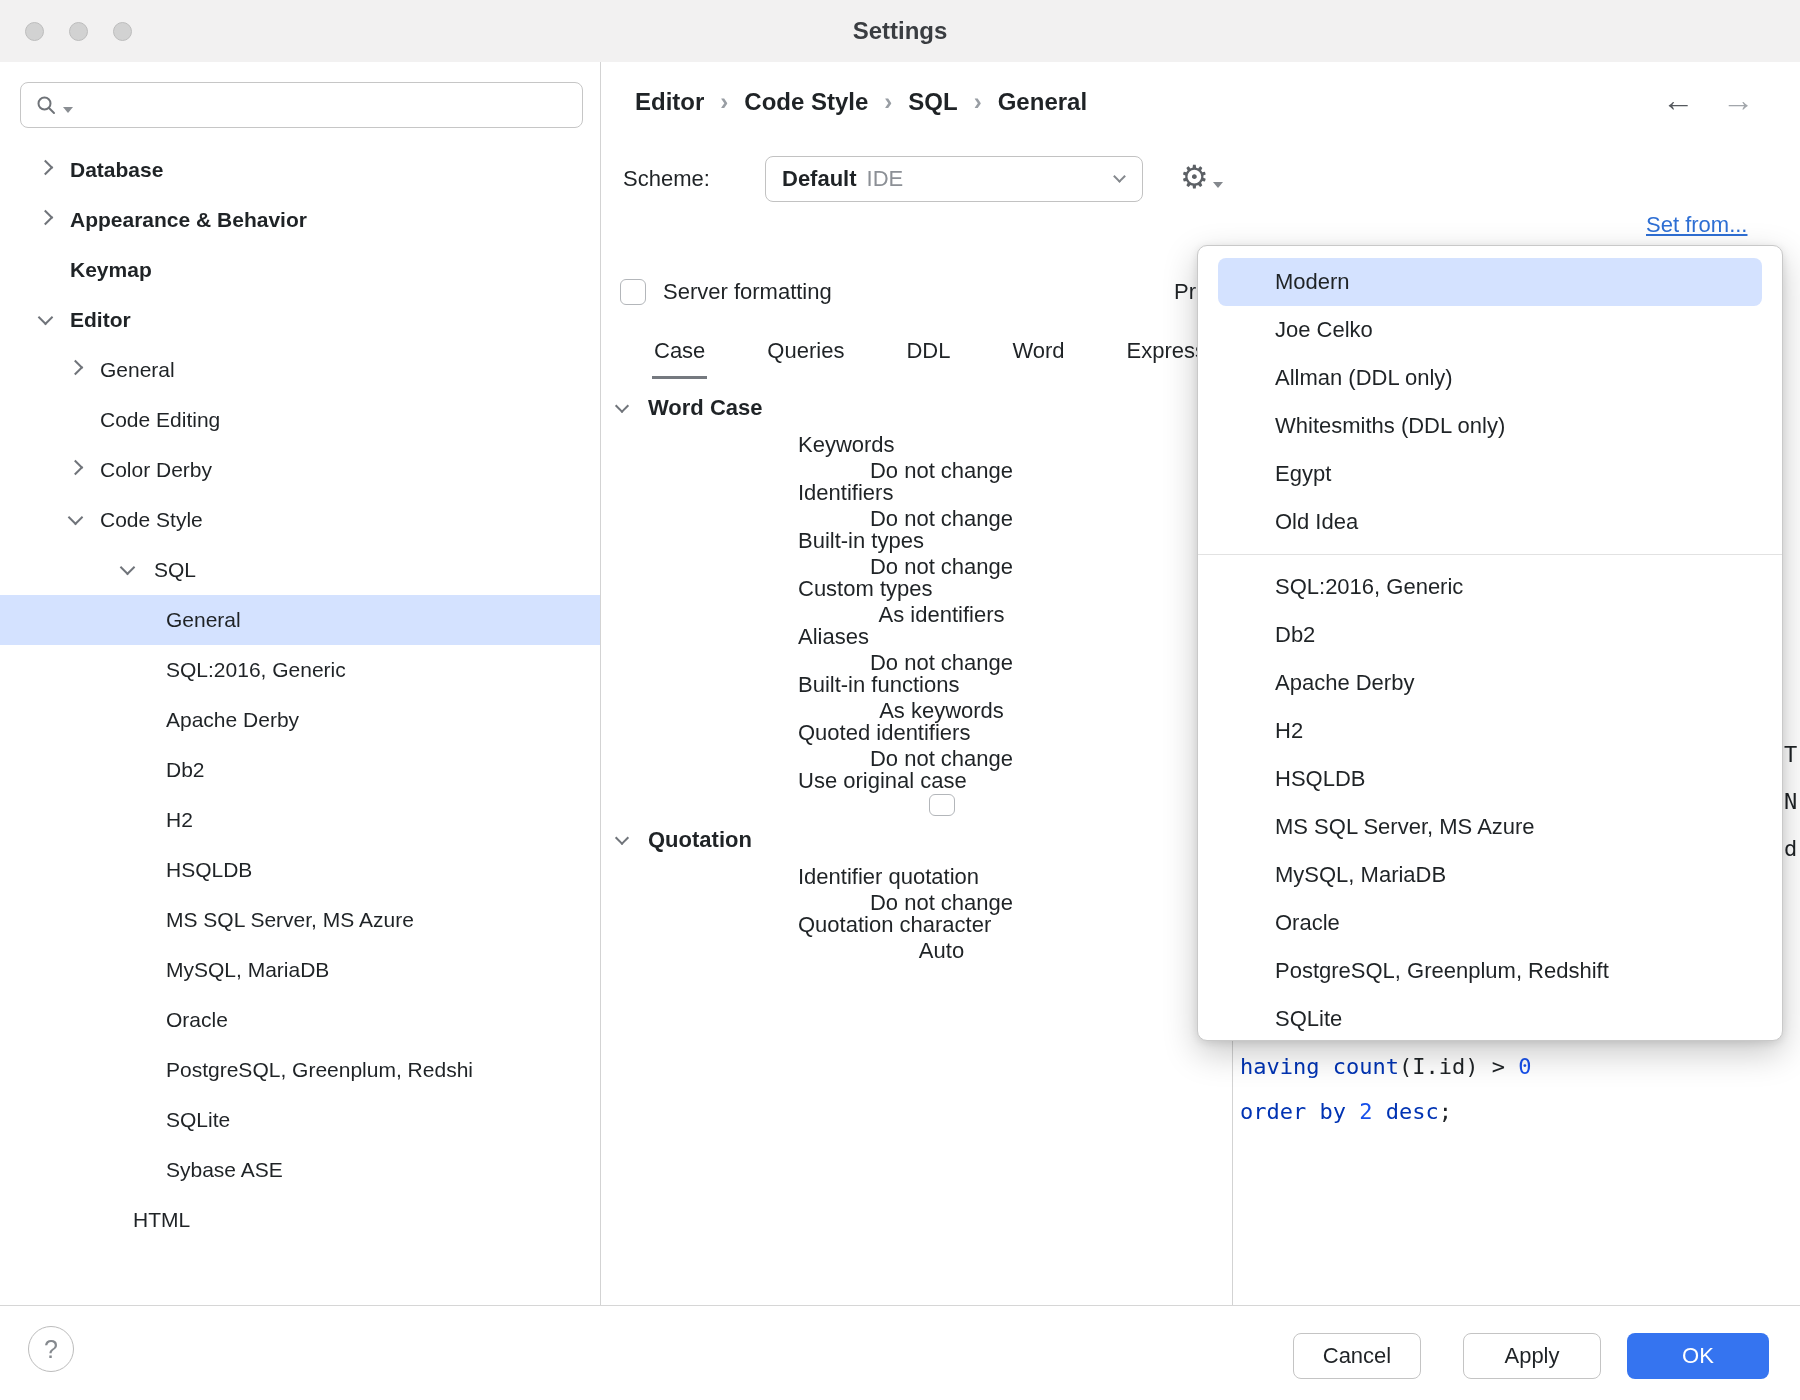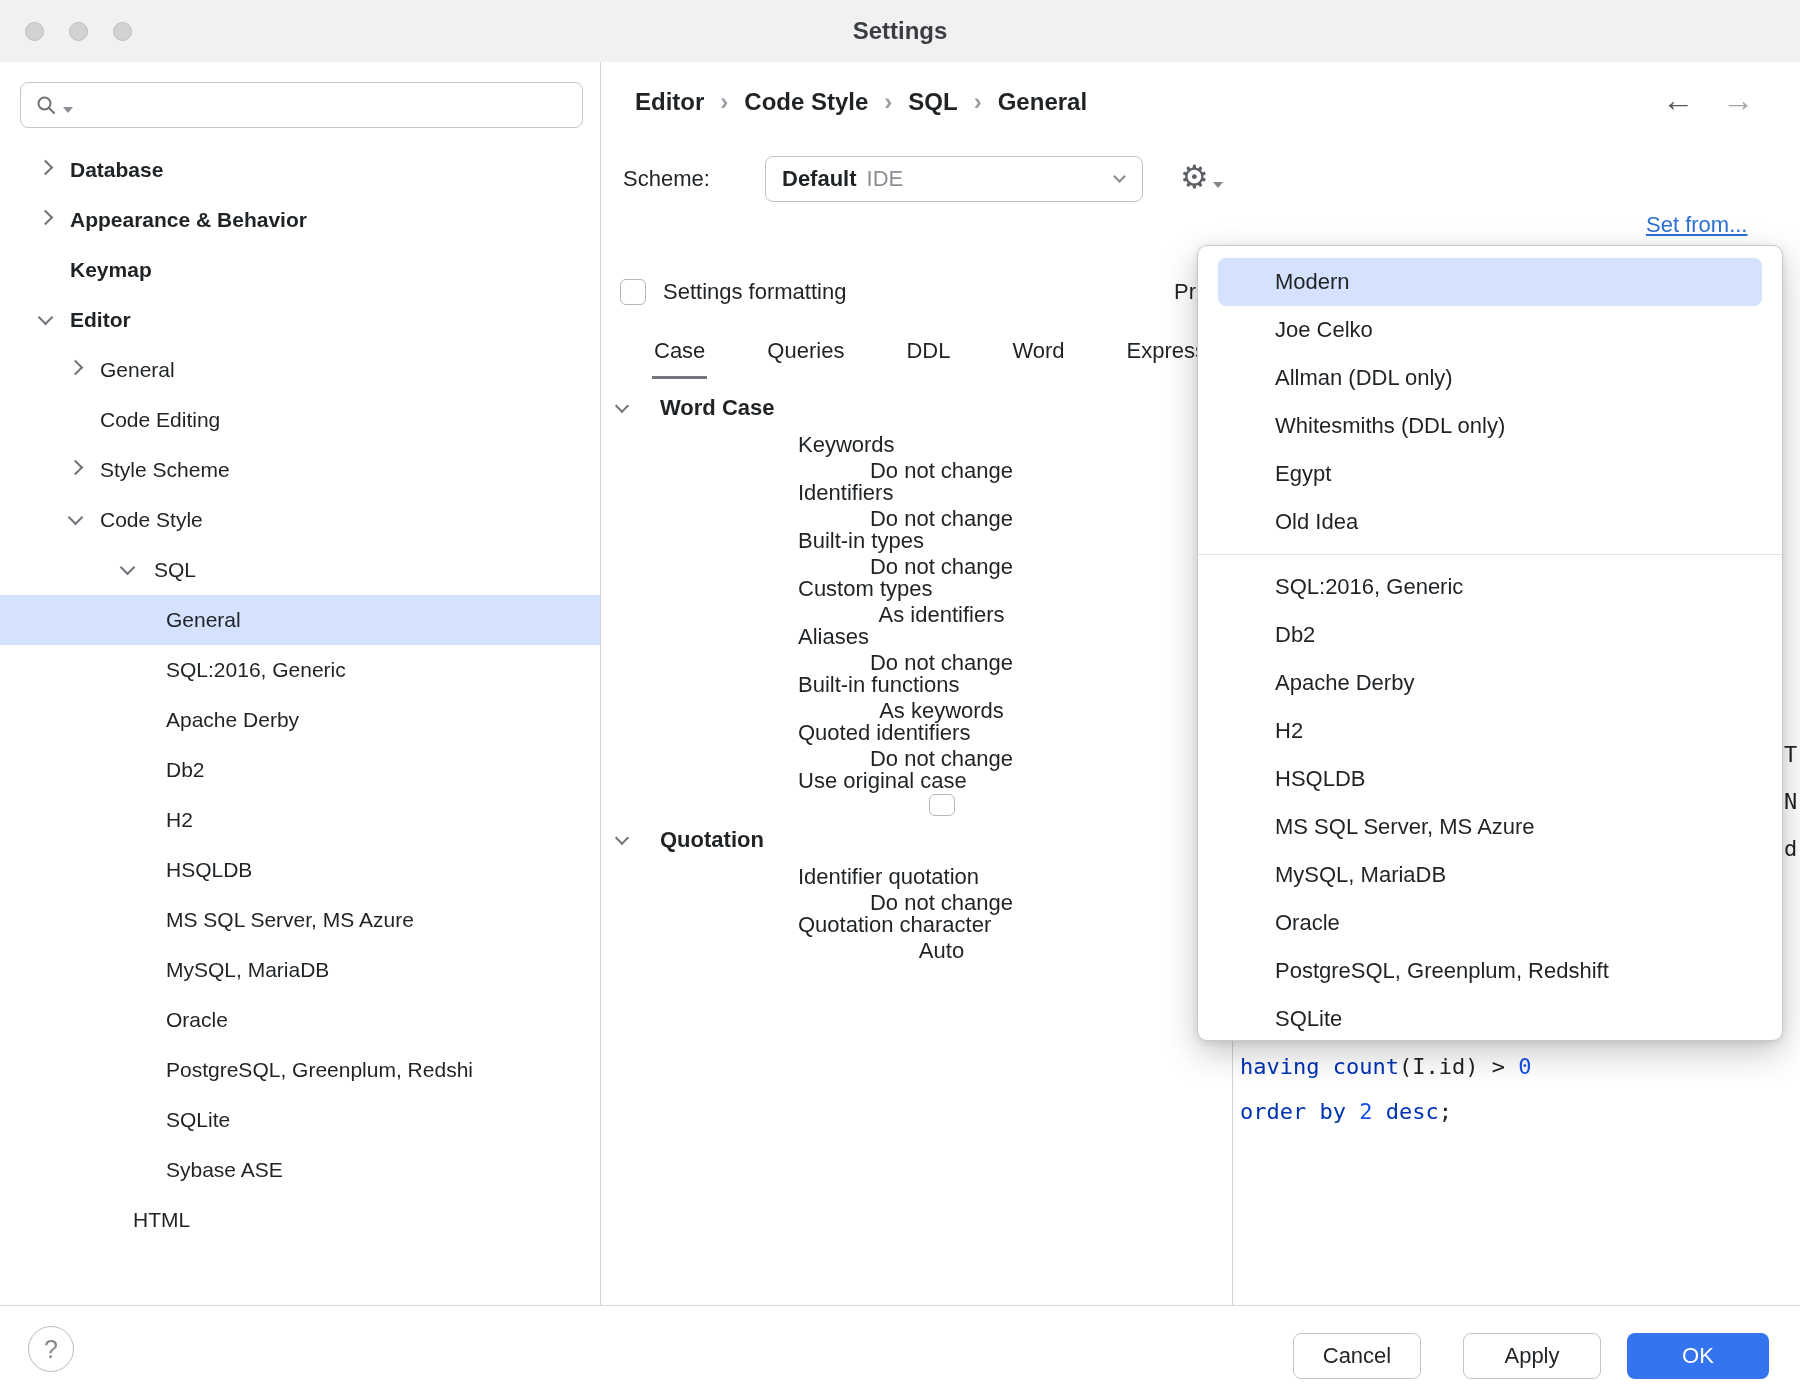--- a/index.html
+++ b/index.html
@@ -55,21 +55,21 @@
   .checkbox { display:inline-block; width:26px; height:26px; border:1.6px solid #b3b6ba; border-radius:6px; background:#fff; }
   .preview-frag { position:absolute; left:1174px; top:279px; font-size:22px; }
 
   
   .tabs { position:absolute; left:652px; top:330px; height:52px; display:flex; gap:58px; align-items:flex-start; font-size:22px; }
   .tab { padding:8px 2px 12px 2px; }
   .tab.active { border-bottom:3px solid #75797f; }
 
   
   .settings-list { position:absolute; left:600px; top:384px; width:600px; }
-  .shead { display:flex; align-items:center; height:48px; padding-left:17px; font-weight:bold; font-size:22px;gap:12px; }
+  .shead { display:flex; align-items:center; height:48px; padding-left:17px; font-weight:bold; font-size:22px; }
   .shead .chev { width:10px; height:10px; margin-right:21px; margin-top:-4px; }
   .srow { display:flex; align-items:center; height:48px; padding-left:83px; font-size:22px;flex-direction:column; }
   .srow .lab { width:287px; }
 
   
   .preview-divider { position:absolute; left:1232px; top:384px; width:1px; height:921px; background:#d3d3d3; z-index:1; }
   .preview-code { position:absolute; left:1240px; top:1044px; font-family:"DejaVu Sans Mono","Liberation Mono",monospace; font-size:22px; z-index:2; }
   .code-line { height:45px; line-height:45px; white-space:pre; }
   .tk-kw { color:#0033b3; }
   .tk-num { color:#1750eb; }
@@ -130,21 +130,21 @@
         </div>
         <div class="tree-row lvl2">
           <span class="chev right"></span>
           <span>General</span>
         </div>
         <div class="tree-row lvl2 nochev">
           <span>Code Editing</span>
         </div>
         <div class="tree-row lvl2">
           <span class="chev right"></span>
-          <span>Style Scheme</span>
+          <span>Color Derby</span>
         </div>
         <div class="tree-row lvl2">
           <span class="chev down"></span>
           <span>Code Style</span>
         </div>
         <div class="tree-row lvl3">
           <span class="chev down"></span>
           <span>SQL</span>
         </div>
         <div class="tree-row lvl4 nochev selected">
@@ -206,21 +206,21 @@
     <span class="scheme-name">Default</span>
     <span class="scheme-suffix">IDE</span>
     <span class="chev down"></span>
   </div>
   <div class="gear">⚙</div>
   <div class="gear-caret"></div>
   <div class="set-from">Set from...</div>
 
   <div class="disable-row">
     <span class="checkbox"></span>
-    <span>Settings formatting</span>
+    <span>Server formatting</span>
   </div>
   <div class="preview-frag">Pr</div>
 
   <div class="tabs">
       <div class="tab active">Case</div>
       <div class="tab">Queries</div>
       <div class="tab">DDL</div>
       <div class="tab">Word</div>
       <div class="tab">Expressions</div>
     </div>

